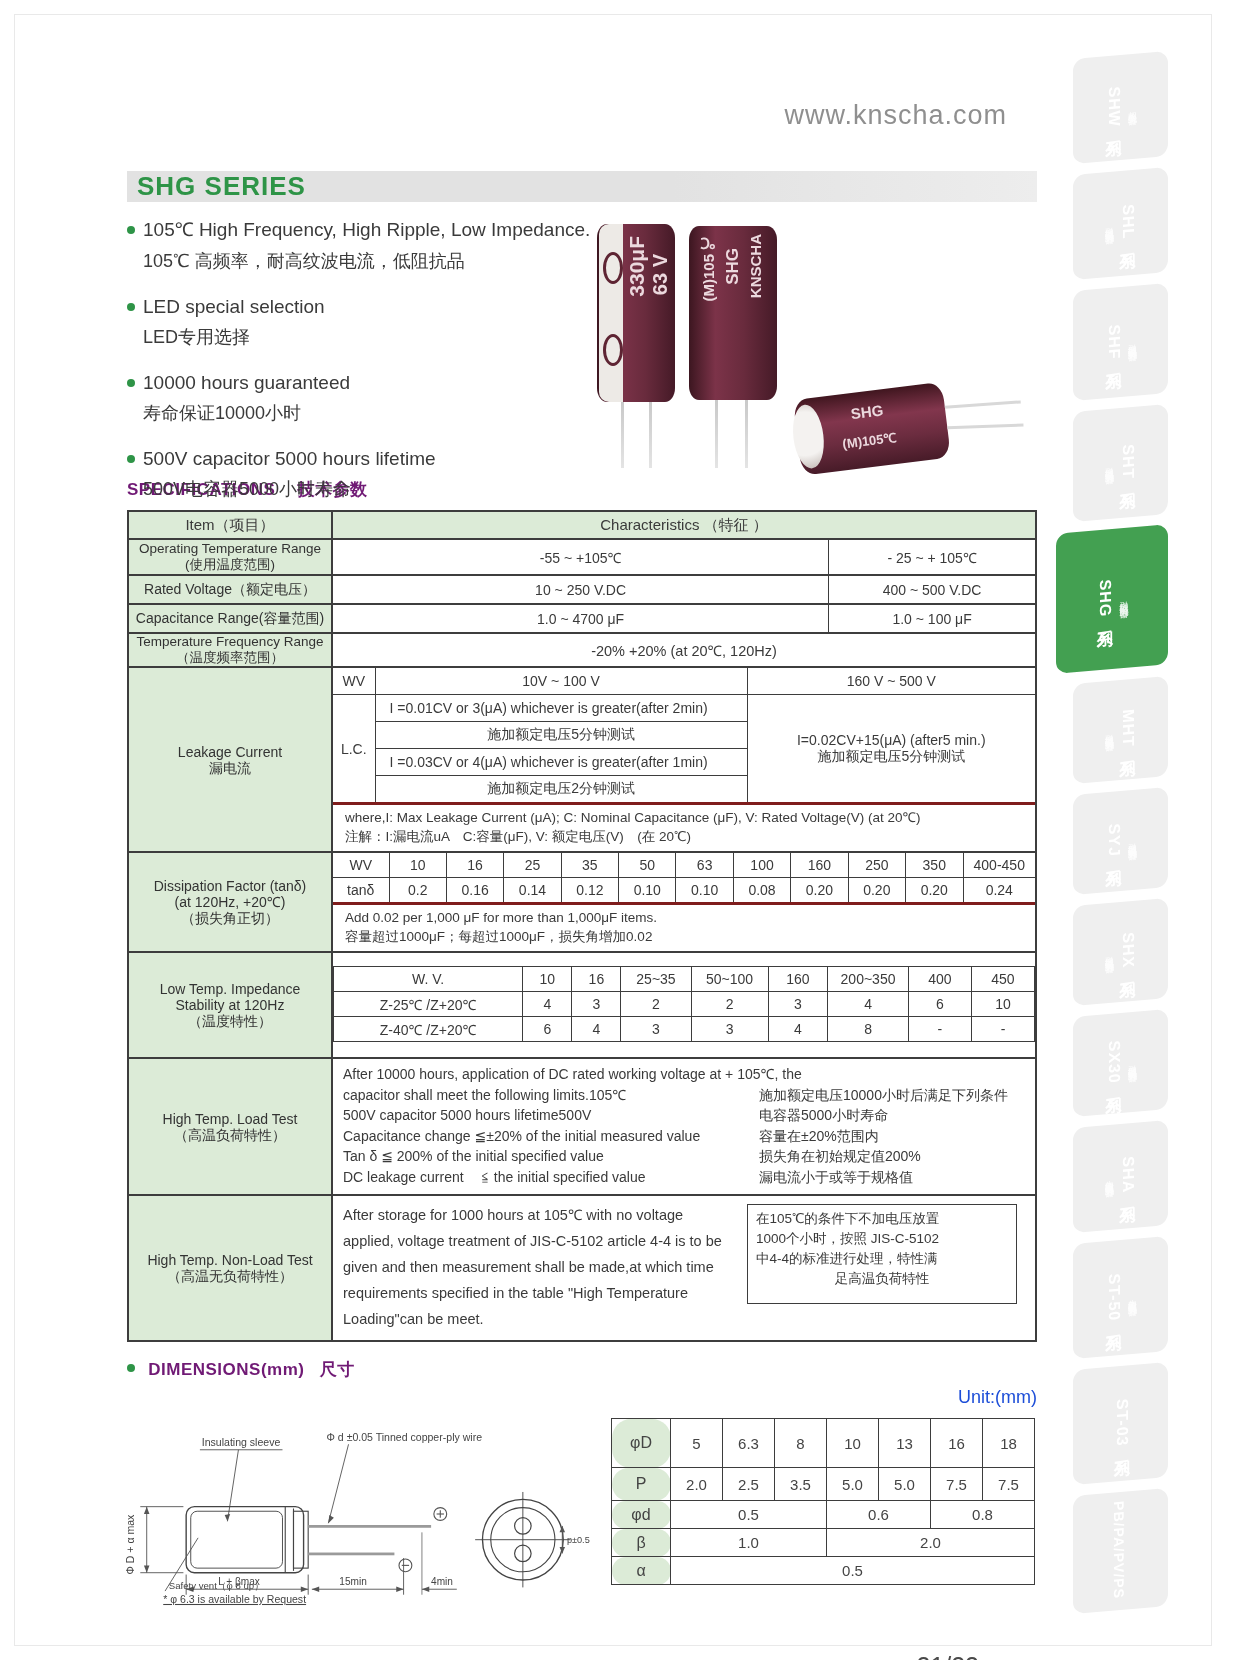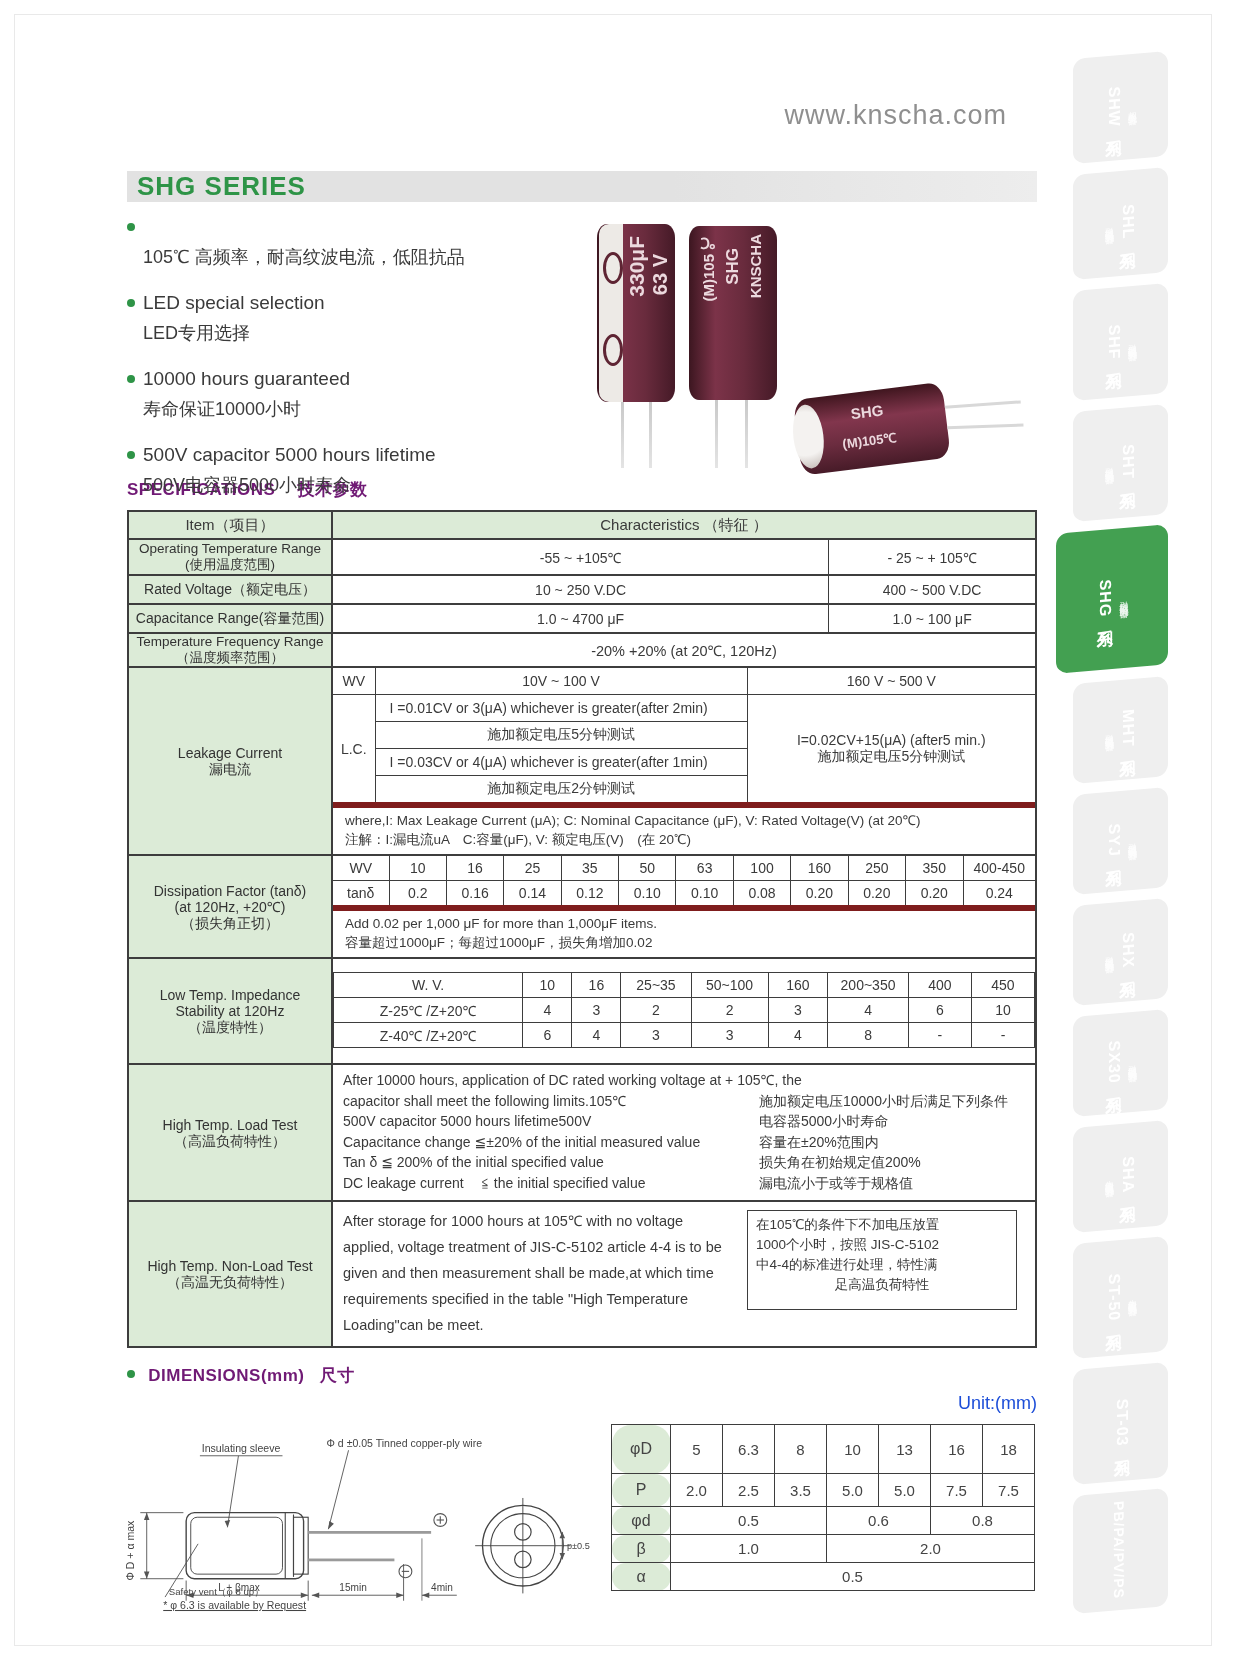--- a/index.html
+++ b/index.html
@@ -50,21 +50,21 @@
 
   
   table.spec{border-collapse:collapse;width:910px;margin-top:9px;table-layout:fixed;}
   table.spec>tbody>tr>td{border:2px solid #3d3d3d;padding:0;vertical-align:middle;}
   td.lbl{background:#dcebd7;text-align:center;font-size:14px;color:#333;padding:3px 2px;}
   td.lbl div{line-height:16px;}
   tr.head td{background:#dcebd7;text-align:center;font-size:15px;height:26px;}
   table.inner{border-collapse:collapse;width:100%;border-style:hidden;table-layout:fixed;}
   table.inner td{border:1px solid #3d3d3d;font-size:14px;padding:2px 4px;}
   .cent{text-align:center;font-size:14.5px;}
-  .wrap-bline{border-bottom:6px solid #7f1d1d;}
+  .wrap-bline{border-bottom:3px solid #7f1d1d;}
   .note{padding:3px 12px 5px;font-size:13.5px;line-height:19px;}
   .leak td{height:22px;}
   .leak .c{text-align:center;}
   .leak .en{padding-left:14px;}
   .tan td{height:20px;text-align:center;}
   .lt-wrap{padding:13px 0 15px;}
   table.lt{border-collapse:collapse;width:100%;table-layout:fixed;}
   table.lt td{border:1px solid #3d3d3d;font-size:14px;text-align:center;height:22px;}
   .load-pad{padding:5px 10px 7px;}
   .load-row{display:flex;font-size:14px;line-height:20.5px;}
@@ -116,21 +116,21 @@
   <div class="content">
     <div class="website">www.knscha.com</div>
 
     <div class="titlebar">
       <span class="title">SHG SERIES</span>
     </div>
 
     <div class="intro">
       <div class="features">
         <div class="feature">
-          <div class="en"><span class="dot"></span></div>
+          <div class="en"><span class="dot"></span><span>105℃ High Frequency, High Ripple, Low Impedance.</span></div>
           <div class="cn">105℃ 高频率，耐高纹波电流，低阻抗品</div>
         </div>
         <div class="feature">
           <div class="en"><span class="dot"></span><span>LED special selection</span></div>
           <div class="cn">LED专用选择</div>
         </div>
         <div class="feature">
           <div class="en"><span class="dot"></span><span>10000 hours guaranteed</span></div>
           <div class="cn">寿命保证10000小时</div>
         </div>

